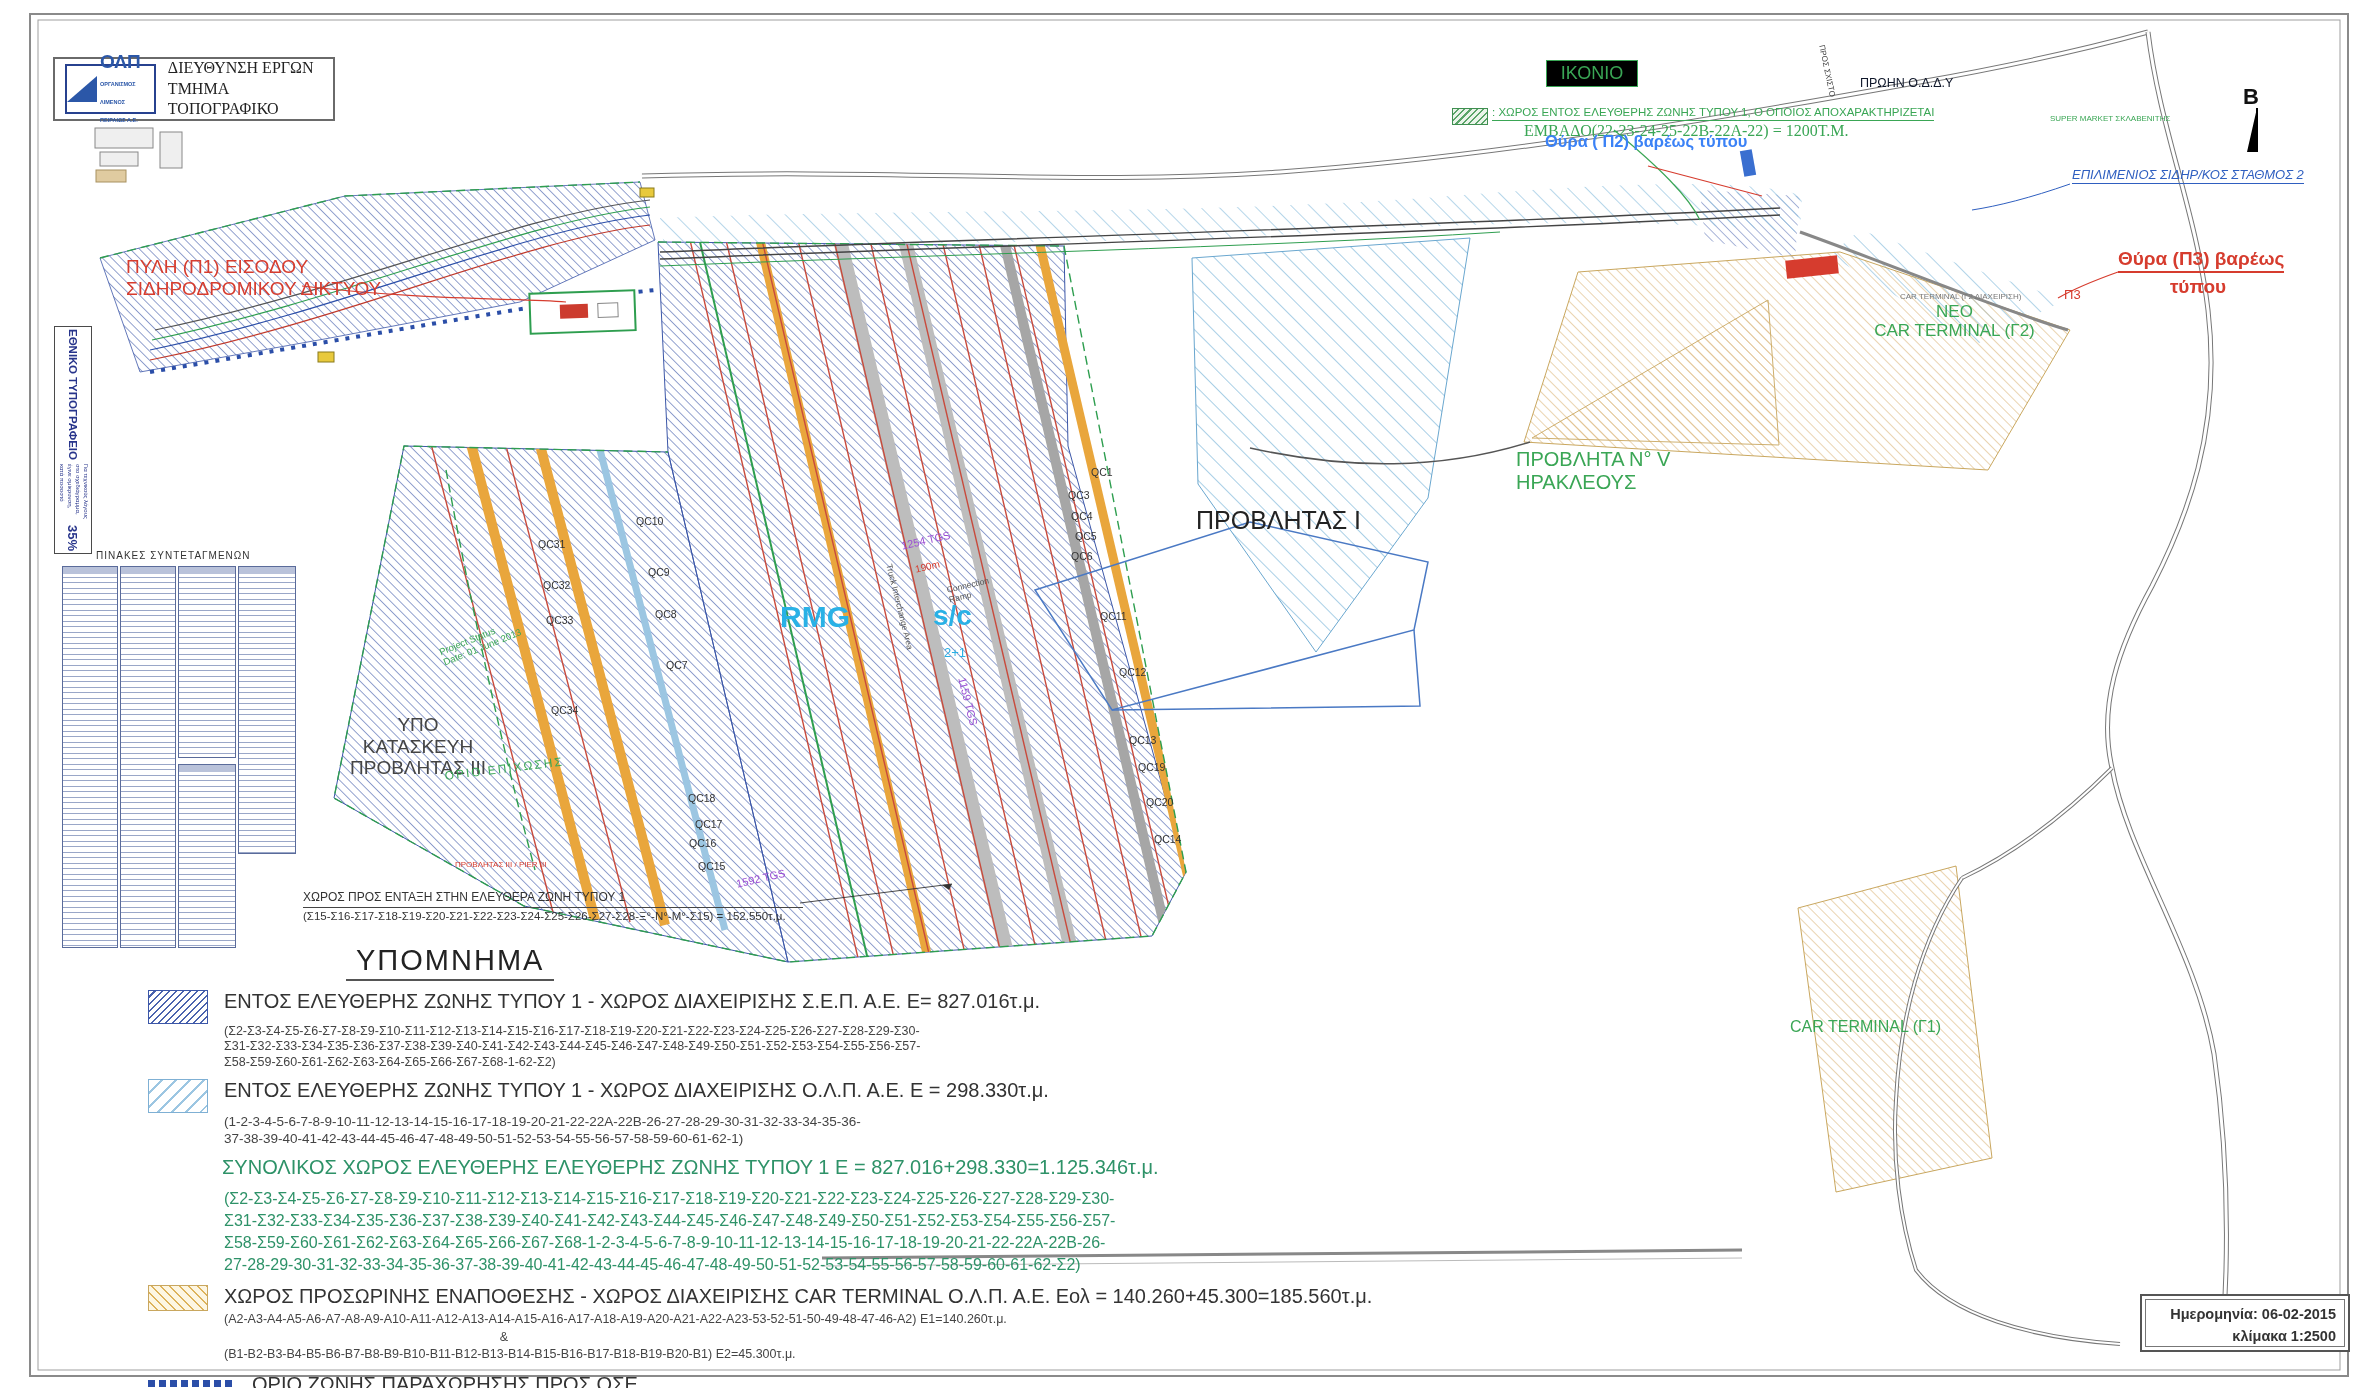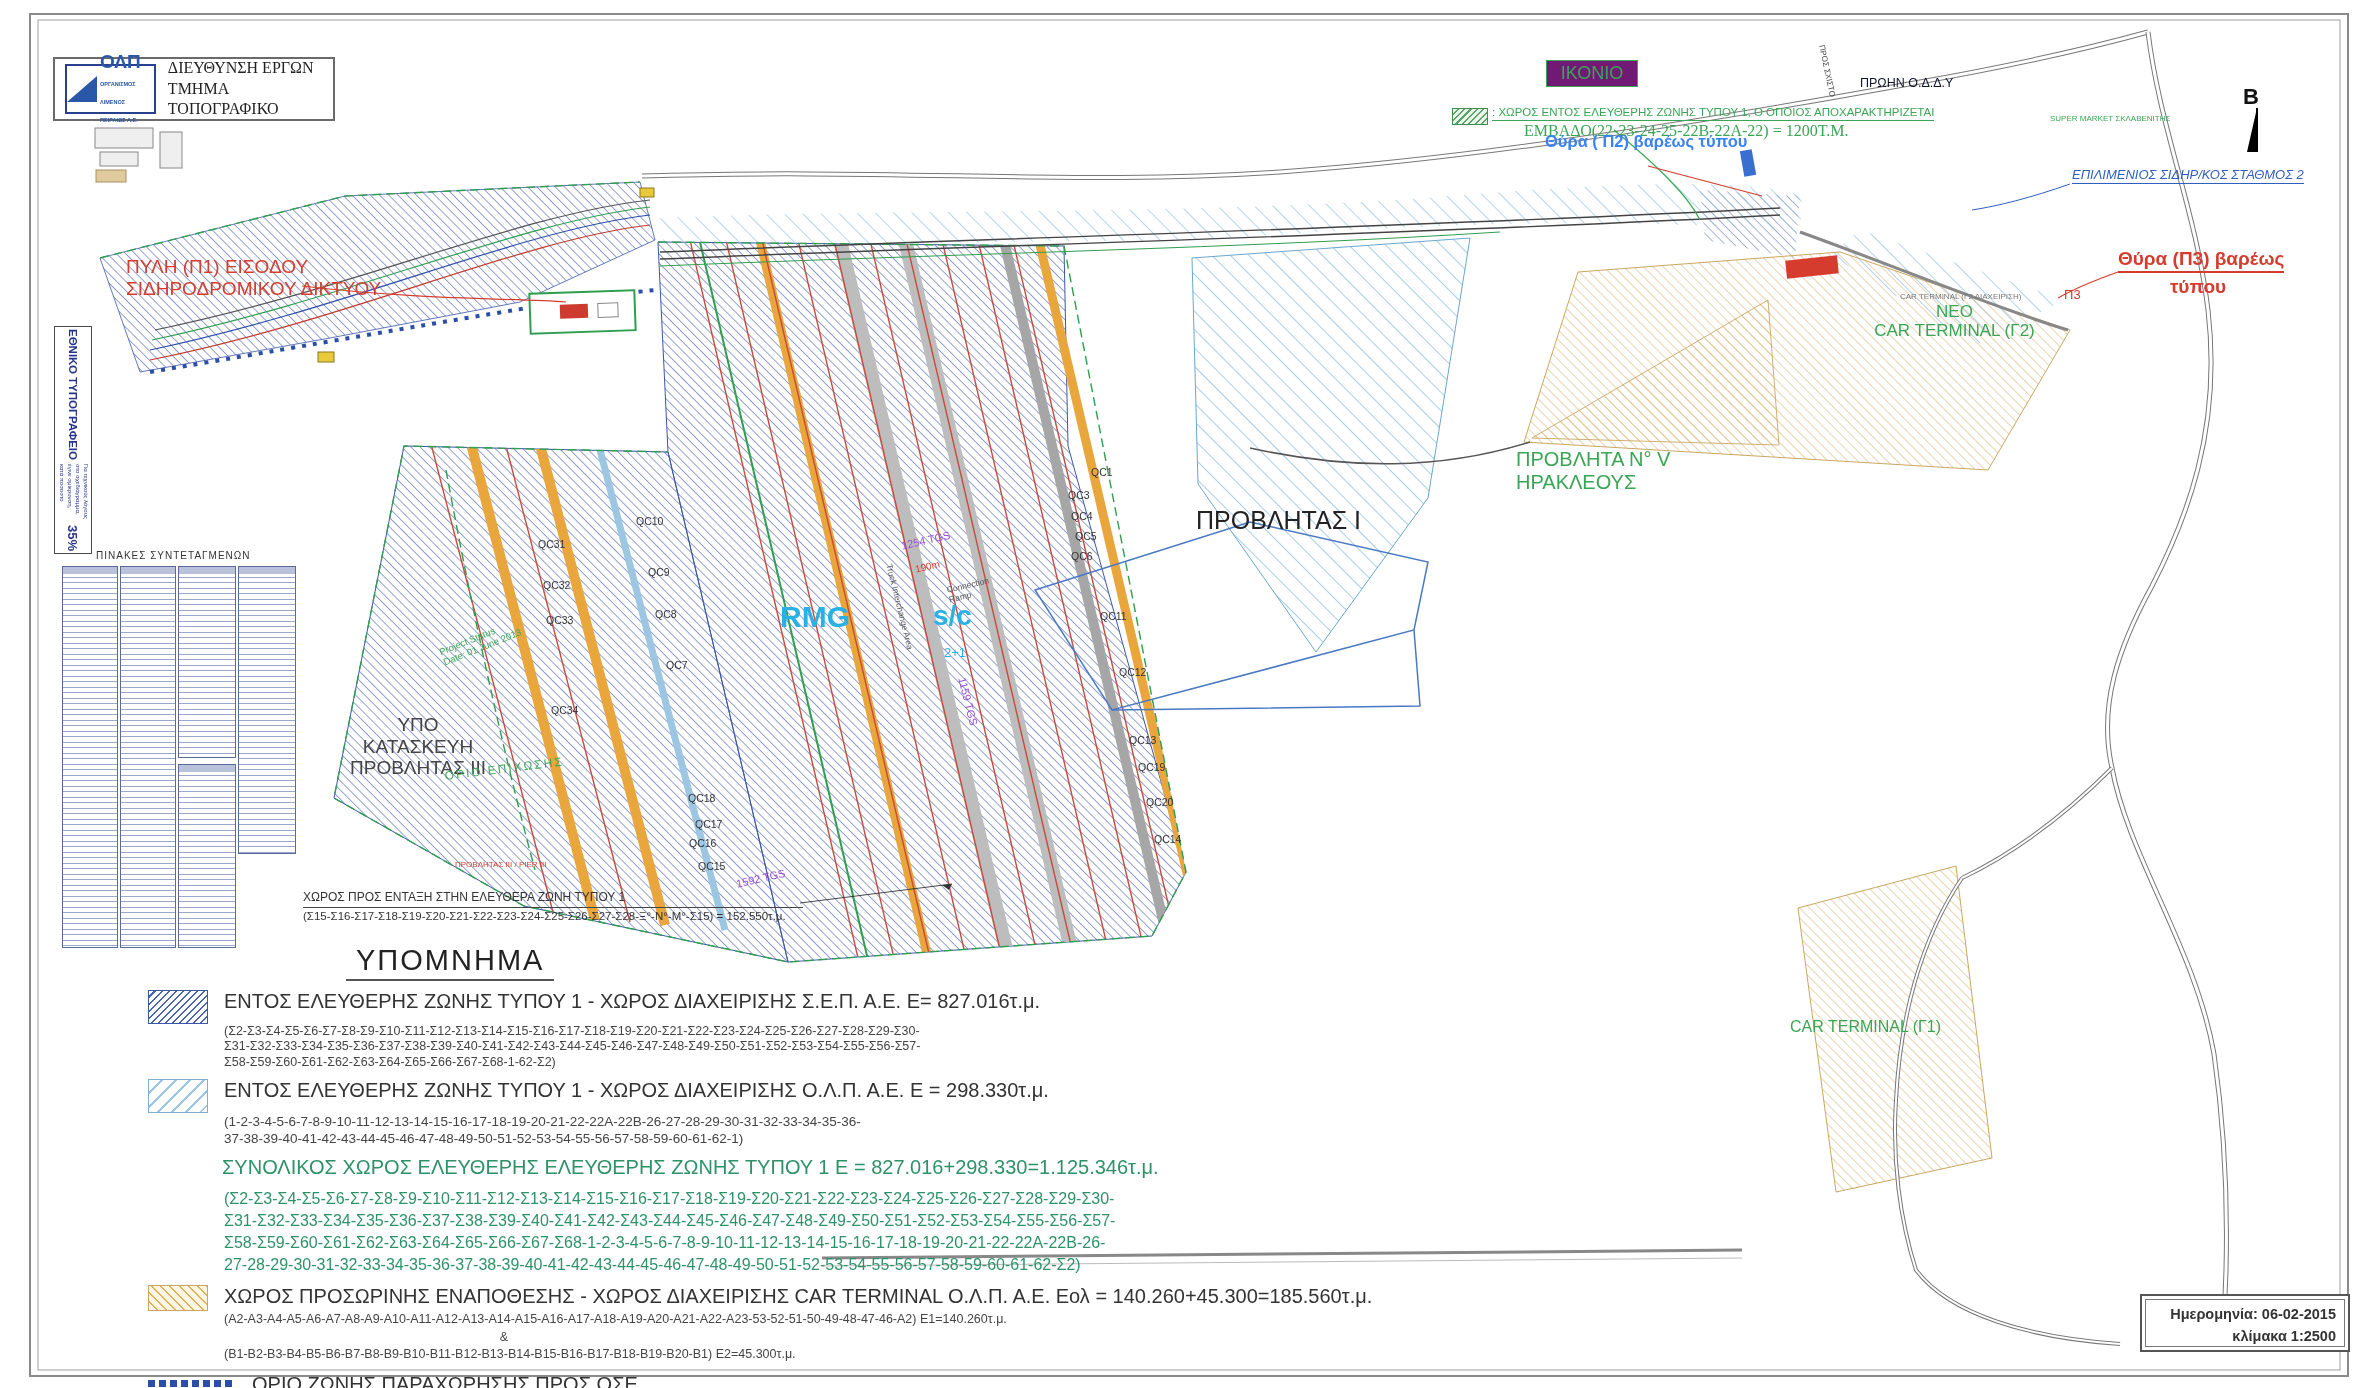--- a/index.html
+++ b/index.html
@@ -20,21 +20,21 @@
   #vstamp .n{color:#27348b;font-size:6px;line-height:1.3;width:104px;}
   #vstamp .p{color:#27348b;font-weight:bold;font-size:13px;}
   
   #tbl-title{font-size:10px;color:#333;letter-spacing:1px;}
   .ctable{position:absolute;border:1px solid #5a6b9a;background:
       repeating-linear-gradient(180deg,#ffffff 0 4.5px,#9aa7c8 4.5px 5.5px),
       linear-gradient(90deg,transparent 0 16px,#8a97bb 16px 17px,transparent 17px);}
   .ctable::before{content:"";position:absolute;left:0;top:0;right:0;height:7px;background:#b9c2da;}
   
   .mlab{position:absolute;white-space:pre-line;line-height:1.14;z-index:30;}
-  .boxed{border:1px solid #3aa655;padding:2px 10px;background:#701a75;}
+  .boxed{border:1px solid #3aa655;padding:2px 10px;background:#000000;}
   .underl{border-bottom:1.5px solid #3aa655;padding-bottom:1px;}
   .underl2{border-bottom:1px solid #2f5fc0;}
   .underl-red{border-bottom:2px solid #d63c2e;padding-bottom:1px;}
   .hr-under{border-bottom:1px solid #444;padding-bottom:2px;}
   .qclab{position:absolute;font-size:10.5px;color:#333;z-index:30;}
   
   #legend{left:148px;top:944px;width:1300px;z-index:40;}
   .lg-title{display:inline-block;margin-left:198px;font-size:29px;color:#222;letter-spacing:2px;border-bottom:2px solid #555;padding:0 10px 2px;}
   .lg-row{position:relative;margin-top:9px;}
   .sw{display:inline-block;vertical-align:top;width:58px;height:32px;border:1px solid #888;margin-right:16px;}

